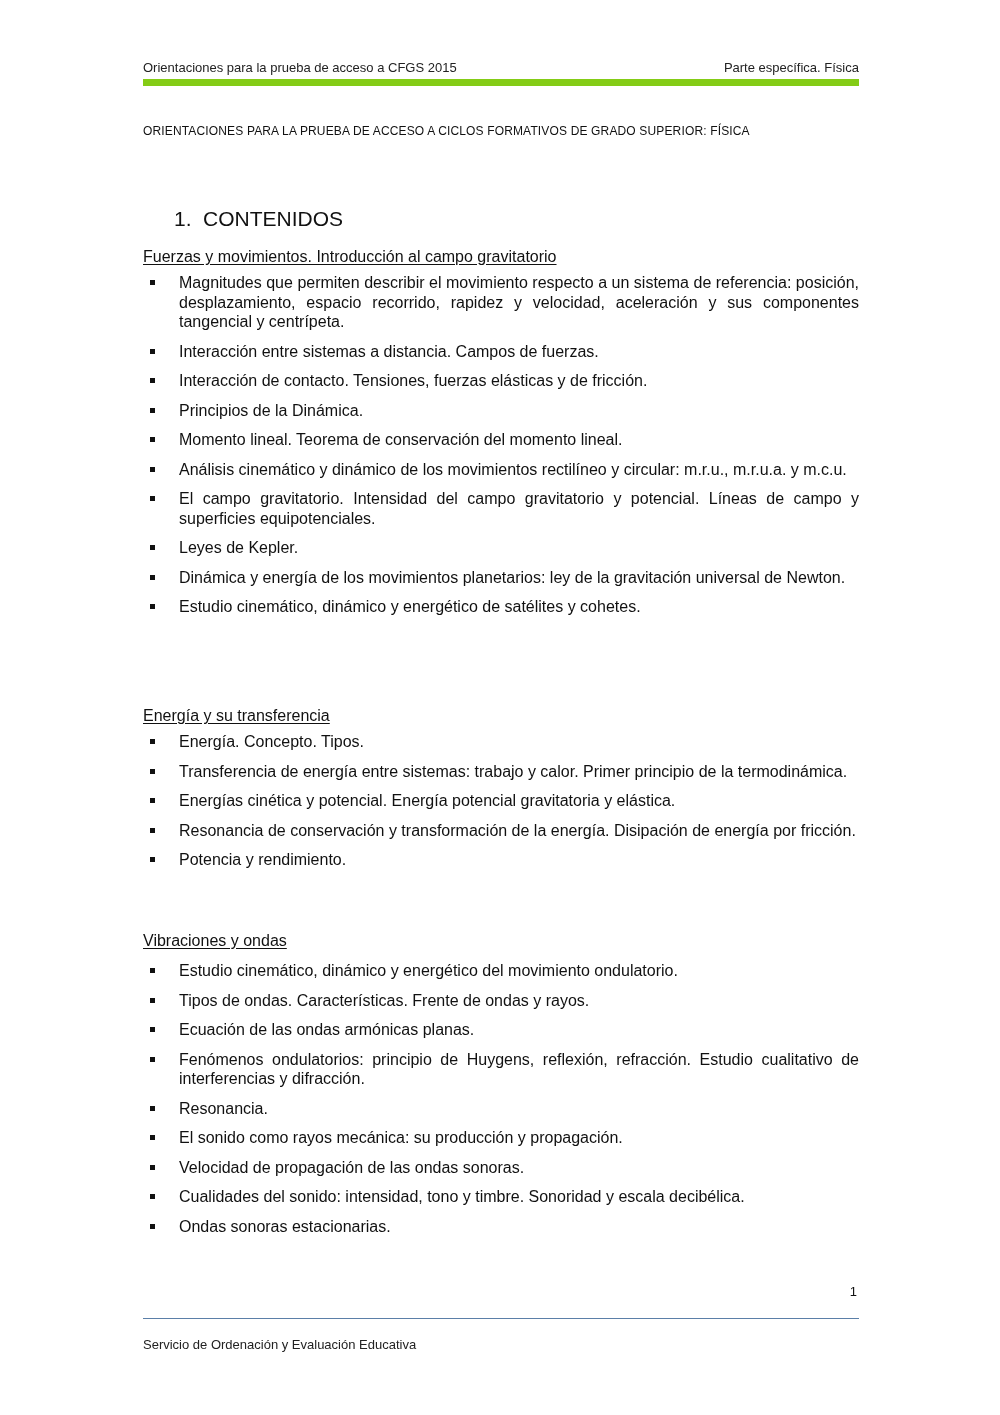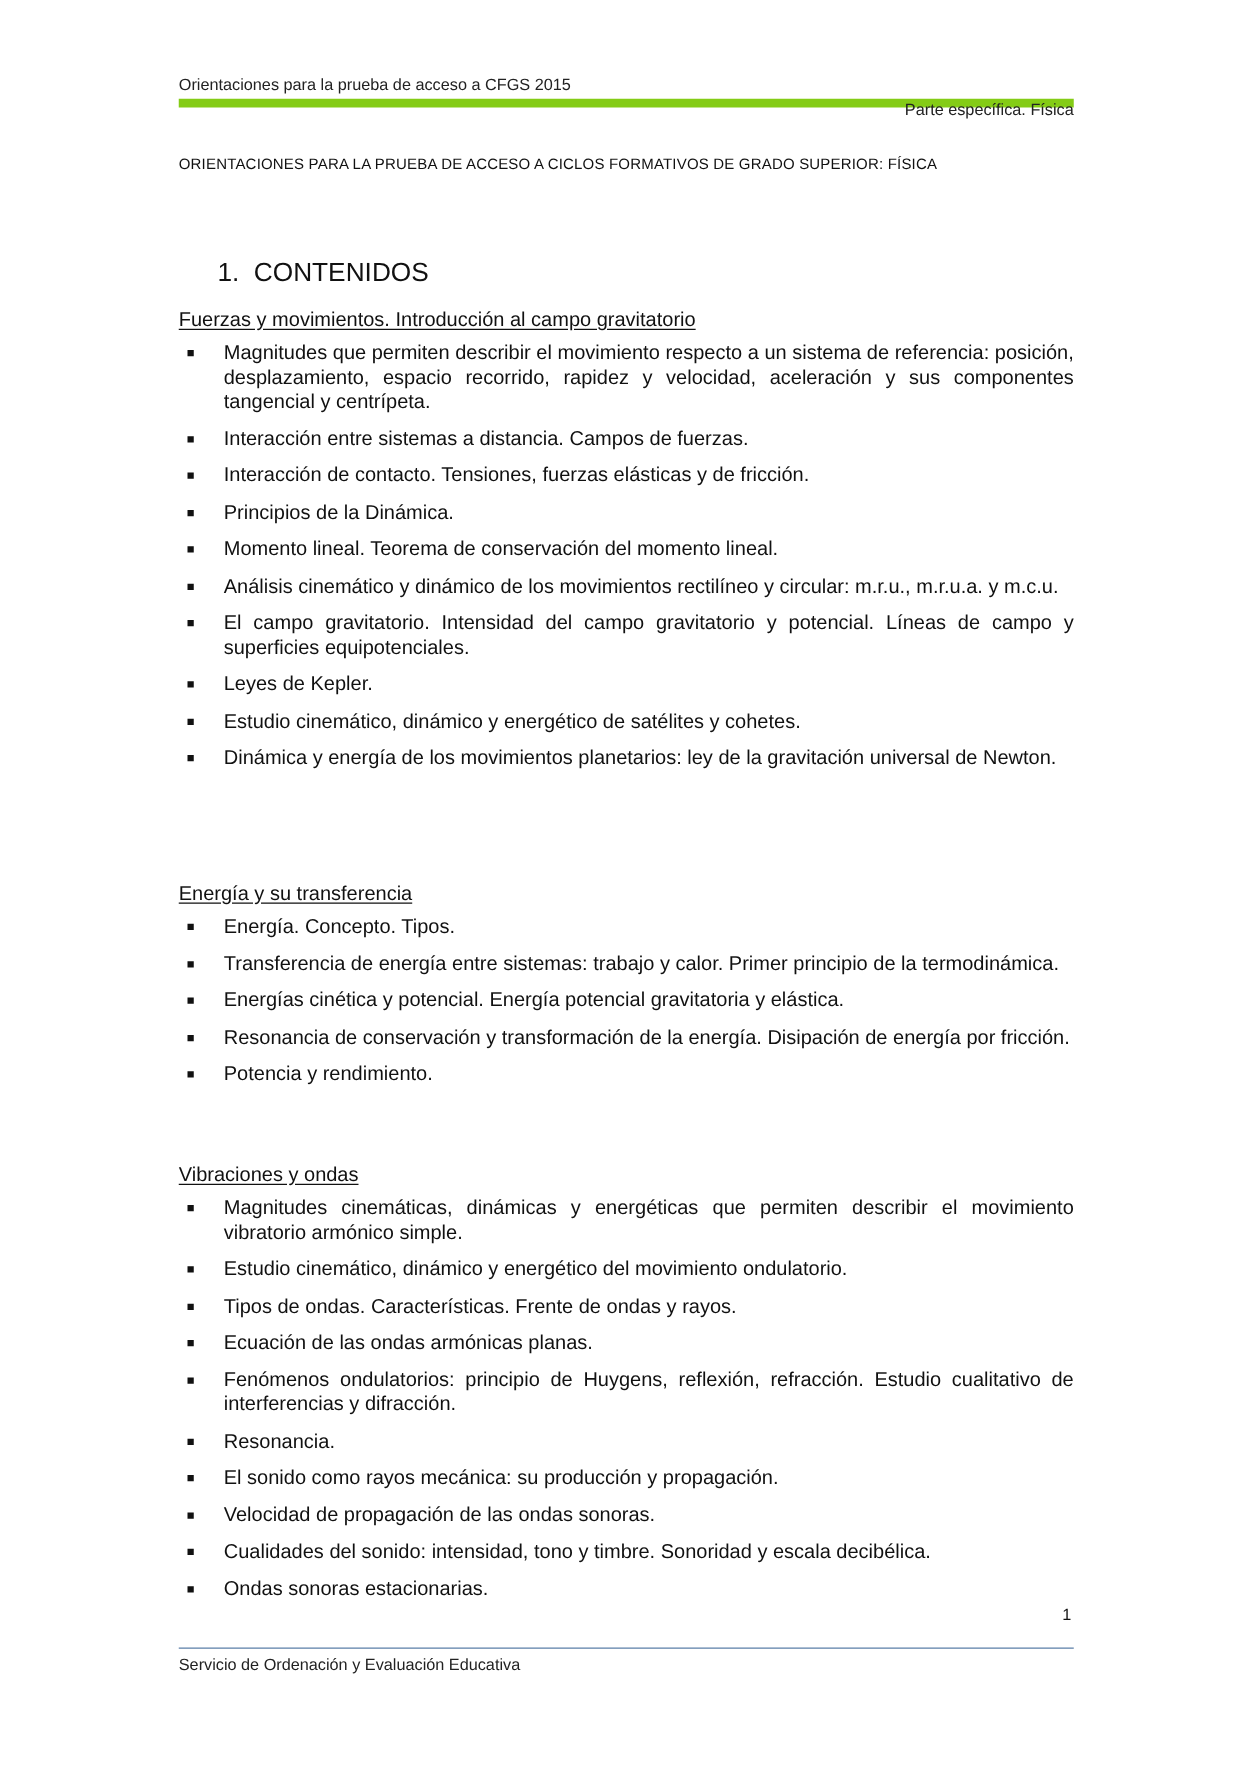--- a/index.html
+++ b/index.html
@@ -1,29 +1,29 @@
 <!DOCTYPE html>
 <html><head>
   <meta charset="utf-8">
   <style>
     html, body { margin: 0; padding: 0; background: #ffffff; }
     body { width: 1000px; height: 1415px; position: relative; overflow: hidden; font-family: "Liberation Sans", sans-serif; color: #111; }
     .page-header { position: absolute; left: 143px; top: 59px; width: 716px; height: 20px; border-bottom: 7px solid #84cc16; font-size: 13px; color: #222; }
     .page-header .left { position: absolute; left: 0; top: 1px; }
-    .page-header .right { position: absolute; right: 0; top: 1px; margin-top: 20px; }
+    .page-header .right { position: absolute; right: 0; top: 1px; }
     .title { position: absolute; left: 143px; top: 117px; width: 716px; font-size: 12px; line-height: 29px; letter-spacing: 0.15px; text-align: justify; text-align-last: left; }
     .section-heading { position: absolute; left: 174px; top: 207px; font-size: 21px; }
     .section-heading .num { display: inline-block; width: 29px; }
     .topic { position: absolute; left: 143px; width: 716px; font-size: 16px; }
     .topic-title { text-decoration: underline; text-underline-offset: 2px; line-height: 20px; margin: 0 0 6px 0; }
     ul.items { list-style: none; margin: 0; padding: 0; }
     ul.items li { position: relative; padding-left: 36px; line-height: 19.5px; margin-bottom: 10px; text-align: justify; }
     ul.items li .bullet { position: absolute; left: 7px; top: 7px; width: 5px; height: 5px; background: #111; }
     .page-number { position: absolute; right: 143px; top: 1284px; font-size: 13px; }
-    .page-footer { position: absolute; left: 143px; top: 1318px; width: 716px; border-top: 1px solid #5b7fa8; font-size: 13px; padding-top: 5px; color: #222; }
+    .page-footer { position: absolute; left: 143px; top: 1318px; width: 716px; border-top: 1px solid #5b7fa8; font-size: 13px; padding-top: 18px; color: #222; }
   </style>
 </head>
 <body>
 
 <div class="page-header">
   <span class="left">Orientaciones para la prueba de acceso a CFGS 2015</span>
   <span class="right">Parte específica. Física</span>
 </div>
 
 <div class="title">ORIENTACIONES PARA LA PRUEBA DE ACCESO A CICLOS FORMATIVOS DE GRADO SUPERIOR: FÍSICA</div>
@@ -36,40 +36,40 @@
   <div class="topic-title">Fuerzas y movimientos. Introducción al campo gravitatorio</div>
   <ul class="items">
       <li><span class="bullet"></span><span>Magnitudes que permiten describir el movimiento respecto a un sistema de referencia: posición, desplazamiento, espacio recorrido, rapidez y velocidad, aceleración y sus componentes tangencial y centrípeta.</span></li>
       <li><span class="bullet"></span><span>Interacción entre sistemas a distancia. Campos de fuerzas.</span></li>
       <li><span class="bullet"></span><span>Interacción de contacto. Tensiones, fuerzas elásticas y de fricción.</span></li>
       <li><span class="bullet"></span><span>Principios de la Dinámica.</span></li>
       <li><span class="bullet"></span><span>Momento lineal. Teorema de conservación del momento lineal.</span></li>
       <li><span class="bullet"></span><span>Análisis cinemático y dinámico de los movimientos rectilíneo y circular: m.r.u., m.r.u.a. y m.c.u.</span></li>
       <li><span class="bullet"></span><span>El campo gravitatorio. Intensidad del campo gravitatorio y potencial. Líneas de campo y superficies equipotenciales.</span></li>
       <li><span class="bullet"></span><span>Leyes de Kepler.</span></li>
+      <li><span class="bullet"></span><span>Dinámica y energía de los movimientos planetarios: ley de la gravitación universal de Newton.</span></li>
       <li><span class="bullet"></span><span>Estudio cinemático, dinámico y energético de satélites y cohetes.</span></li>
-      <li><span class="bullet"></span><span>Dinámica y energía de los movimientos planetarios: ley de la gravitación universal de Newton.</span></li>
     </ul>
 </div>
 
 <div class="topic" id="topic-1" style="top:706px;">
   <div class="topic-title">Energía y su transferencia</div>
   <ul class="items">
       <li><span class="bullet"></span><span>Energía. Concepto. Tipos.</span></li>
       <li><span class="bullet"></span><span>Transferencia de energía entre sistemas: trabajo y calor. Primer principio de la termodinámica.</span></li>
       <li><span class="bullet"></span><span>Energías cinética y potencial. Energía potencial gravitatoria y elástica.</span></li>
       <li><span class="bullet"></span><span>Resonancia de conservación y transformación de la energía. Disipación de energía por fricción.</span></li>
       <li><span class="bullet"></span><span>Potencia y rendimiento.</span></li>
     </ul>
 </div>
 
 <div class="topic" id="topic-2" style="top:931px;">
   <div class="topic-title">Vibraciones y ondas</div>
   <ul class="items">
-      <li><span class="bullet"></span><span>Magnitudes cinemáticas, dinámicas y energéticas que permiten describir el movimiento vibratorio armónico simple.</span></li>
+      <li><span class="bullet"></span></li>
       <li><span class="bullet"></span><span>Estudio cinemático, dinámico y energético del movimiento ondulatorio.</span></li>
       <li><span class="bullet"></span><span>Tipos de ondas. Características. Frente de ondas y rayos.</span></li>
       <li><span class="bullet"></span><span>Ecuación de las ondas armónicas planas.</span></li>
       <li><span class="bullet"></span><span>Fenómenos ondulatorios: principio de Huygens, reflexión, refracción. Estudio cualitativo de interferencias y difracción.</span></li>
       <li><span class="bullet"></span><span>Resonancia.</span></li>
       <li><span class="bullet"></span><span>El sonido como rayos mecánica: su producción y propagación.</span></li>
       <li><span class="bullet"></span><span>Velocidad de propagación de las ondas sonoras.</span></li>
       <li><span class="bullet"></span><span>Cualidades del sonido: intensidad, tono y timbre. Sonoridad y escala decibélica.</span></li>
       <li><span class="bullet"></span><span>Ondas sonoras estacionarias.</span></li>
     </ul>

